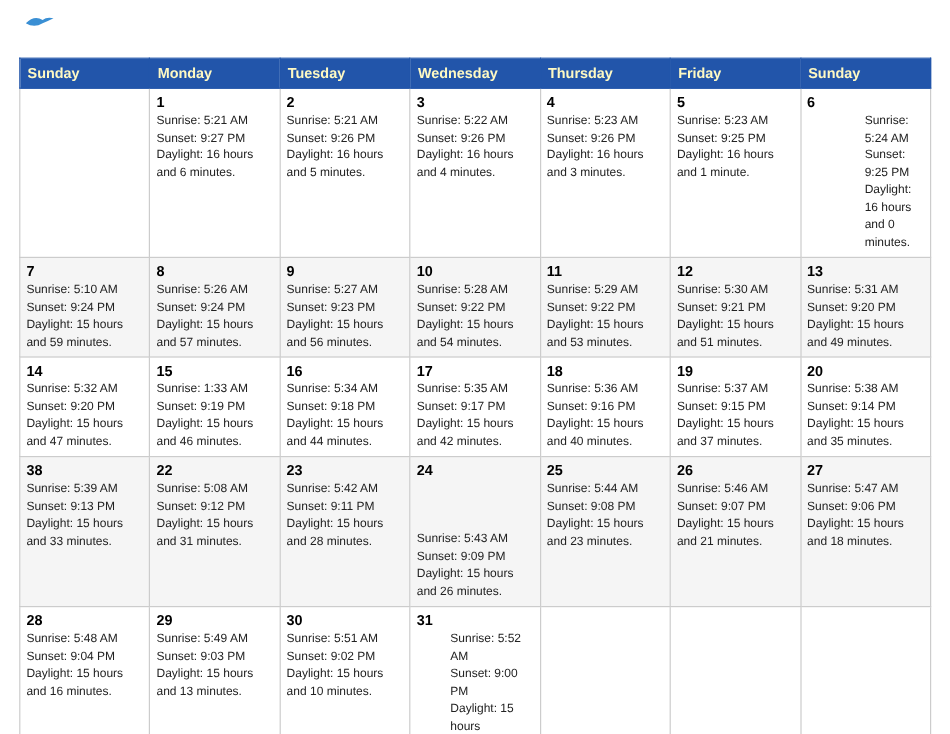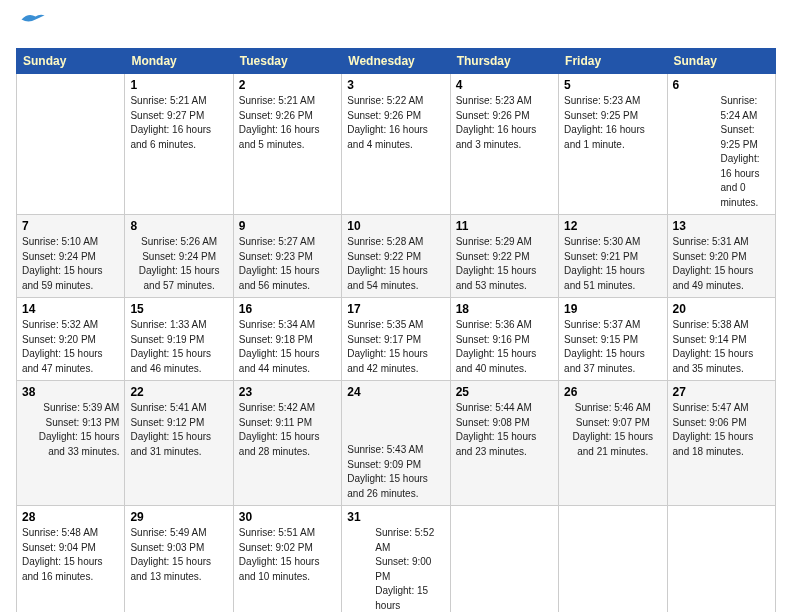--- a/index.html
+++ b/index.html
@@ -170,21 +170,21 @@
       <tr>
         <td>
           <span class="day-num">7</span>
           <div class="cell-text" style="white-space: pre-line;">Sunrise: 5:10 AM
 Sunset: 9:24 PM
 Daylight: 15 hours
 and 59 minutes.</div>
         </td>
         <td>
           <span class="day-num">8</span>
-          <div class="cell-text" style="white-space: pre-line; text-align: center;">Sunrise: 5:26 AM
+          <div class="cell-text" style="white-space: pre-line;">Sunrise: 5:26 AM
 Sunset: 9:24 PM
 Daylight: 15 hours
 and 57 minutes.</div>
         </td>
         <td>
           <span class="day-num">9</span>
           <div class="cell-text" style="white-space: pre-line;">Sunrise: 5:27 AM
 Sunset: 9:23 PM
 Daylight: 15 hours
 and 56 minutes.</div>
@@ -265,28 +265,28 @@
           <span class="day-num">20</span>
           <div class="cell-text" style="white-space: pre-line;">Sunrise: 5:38 AM
 Sunset: 9:14 PM
 Daylight: 15 hours
 and 35 minutes.</div>
         </td>
       </tr>
       <tr>
         <td>
           <span class="day-num">38</span>
-          <div class="cell-text" style="white-space: pre-line; text-align: right;">Sunrise: 5:39 AM
+          <div class="cell-text" style="white-space: pre-line;">Sunrise: 5:39 AM
 Sunset: 9:13 PM
 Daylight: 15 hours
 and 33 minutes.</div>
         </td>
         <td>
           <span class="day-num">22</span>
-          <div class="cell-text" style="white-space: pre-line;">Sunrise: 5:41 AM
+          <div class="cell-text" style="white-space: pre-line;">Sunrise: 5:08 AM
 Sunset: 9:12 PM
 Daylight: 15 hours
 and 31 minutes.</div>
         </td>
         <td>
           <span class="day-num">23</span>
           <div class="cell-text" style="white-space: pre-line;">Sunrise: 5:42 AM
 Sunset: 9:11 PM
 Daylight: 15 hours
 and 28 minutes.</div>
@@ -300,21 +300,21 @@
         </td>
         <td>
           <span class="day-num">25</span>
           <div class="cell-text" style="white-space: pre-line;">Sunrise: 5:44 AM
 Sunset: 9:08 PM
 Daylight: 15 hours
 and 23 minutes.</div>
         </td>
         <td>
           <span class="day-num">26</span>
-          <div class="cell-text" style="white-space: pre-line; text-align: center;">Sunrise: 5:46 AM
+          <div class="cell-text" style="white-space: pre-line;">Sunrise: 5:46 AM
 Sunset: 9:07 PM
 Daylight: 15 hours
 and 21 minutes.</div>
         </td>
         <td>
           <span class="day-num">27</span>
           <div class="cell-text" style="white-space: pre-line;">Sunrise: 5:47 AM
 Sunset: 9:06 PM
 Daylight: 15 hours
 and 18 minutes.</div>

